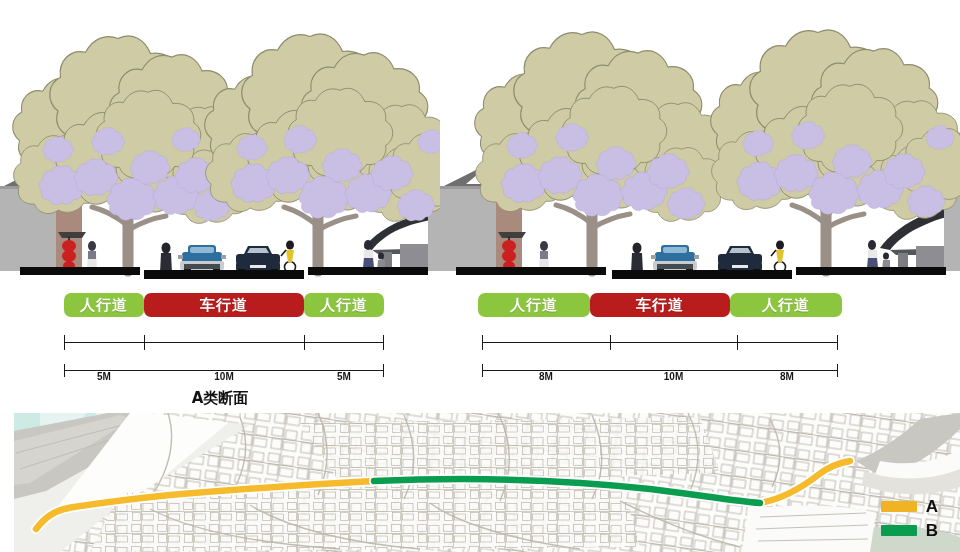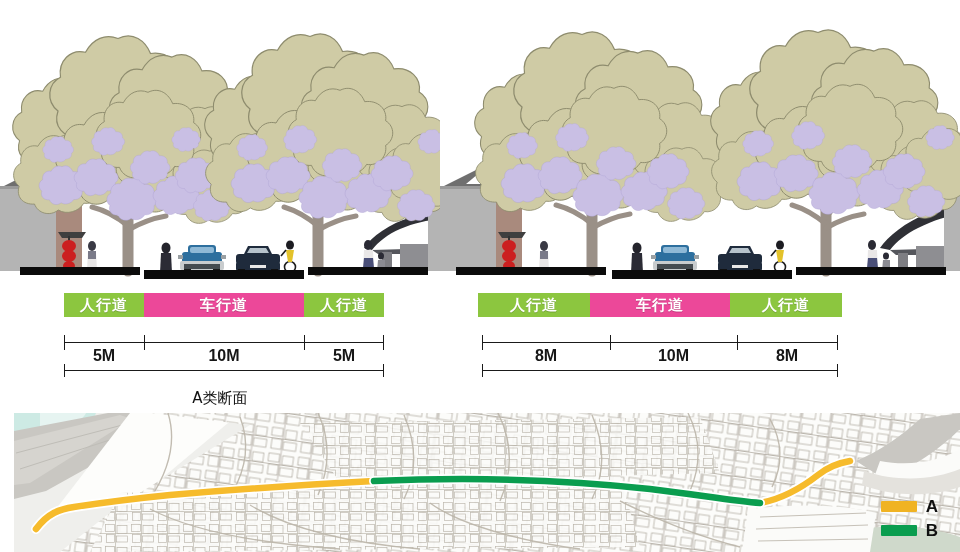--- a/index.html
+++ b/index.html
@@ -14,38 +14,38 @@
   .section-panel{position:absolute;top:0;height:413px;}
   .sec-a{left:0;width:440px;}
   .sec-b{left:440px;width:520px;}
 
   .scene{position:absolute;left:0;top:0;right:0;height:285px;overflow:hidden;}
   .scene svg{display:block;}
 
   
   .bars{position:absolute;display:flex;height:24px;}
   .bar{position:relative;display:flex;align-items:center;justify-content:center;
-       box-sizing:border-box;}
+       box-sizing:border-box;border-radius:7px;}
   .bar span{
     color:#ffffff;font-weight:bold;font-size:15px;letter-spacing:1px;
     text-shadow:0 1px 0 rgba(0,0,0,.18);
     font-family:"DejaVu Sans","Liberation Sans",sans-serif;
   }
   .bar-walk{background:#8cc63f;}
-  .bar-drive{background:#ec4899;}
+  .bar-drive{background:#b91c1c;}
 
   
   .dims{position:absolute;}
   .dimline{position:absolute;left:0;right:0;height:1px;background:#1a1a1a;}
   .tick{position:absolute;width:1px;background:#1a1a1a;}
-  .dimlabel{position:absolute;text-align:center;font-size:16px;font-weight:bold;
-            color:#161616;font-family:"Liberation Sans",sans-serif;}
+  .dimlabel{position:absolute;text-align:center;font-size:10px;font-weight:bold;
+            color:#161616;font-family:"Liberation Sans",sans-serif;margin-top:24px;}
 
   .sec-title{position:absolute;width:100%;text-align:center;font-size:15px;
-             font-weight:normal;color:#111;
+             font-weight:bold;color:#111;
              font-family:"DejaVu Sans","Liberation Sans",sans-serif;}
 
   
   .map-wrap{position:absolute;left:0;top:413px;width:960px;height:139px;overflow:hidden;}
   .legend{position:absolute;right:22px;bottom:6px;}
   .legend-row{display:flex;align-items:center;margin-bottom:7px;}
   .legend-swatch{width:36px;height:11px;margin-right:9px;border-radius:1px;}
   .legend-label{font-size:17px;font-weight:bold;color:#101010;line-height:1;
                 font-family:"Liberation Sans",sans-serif;}
 </style>

